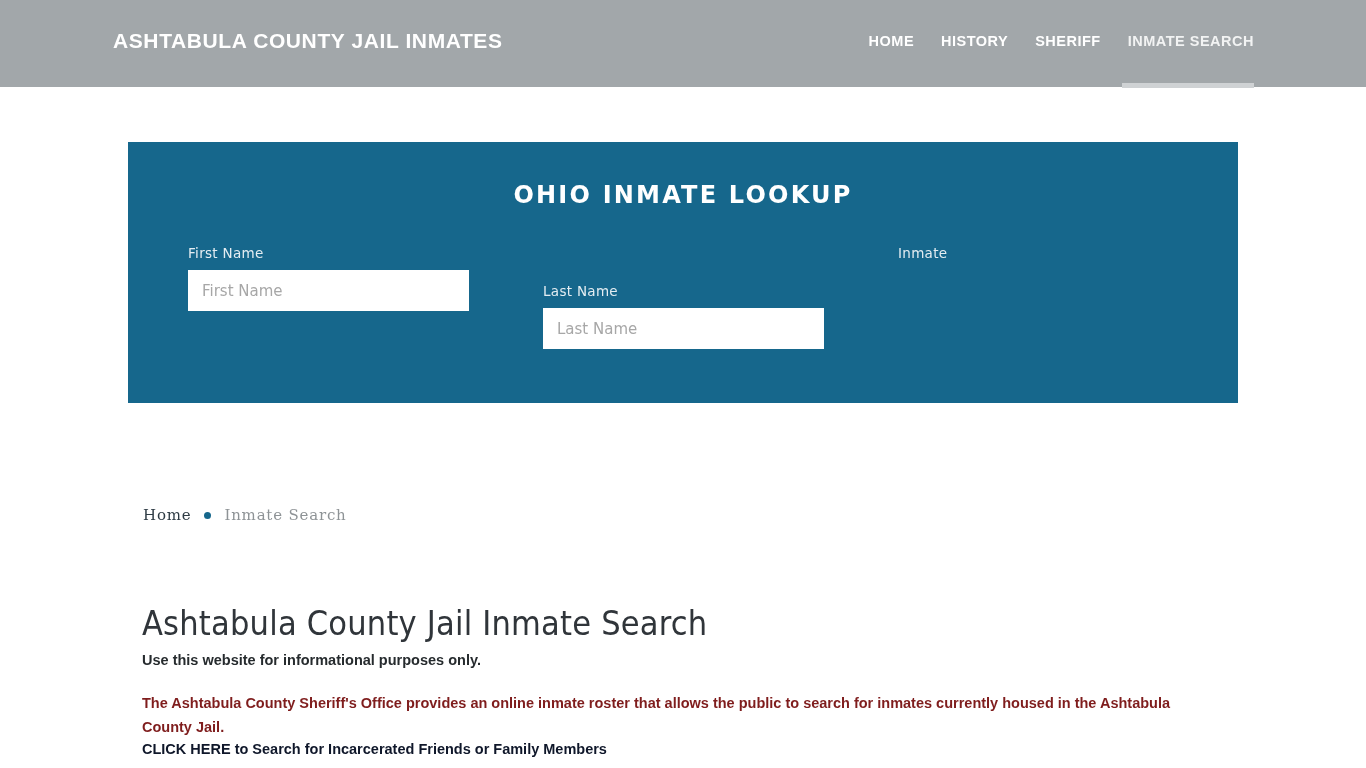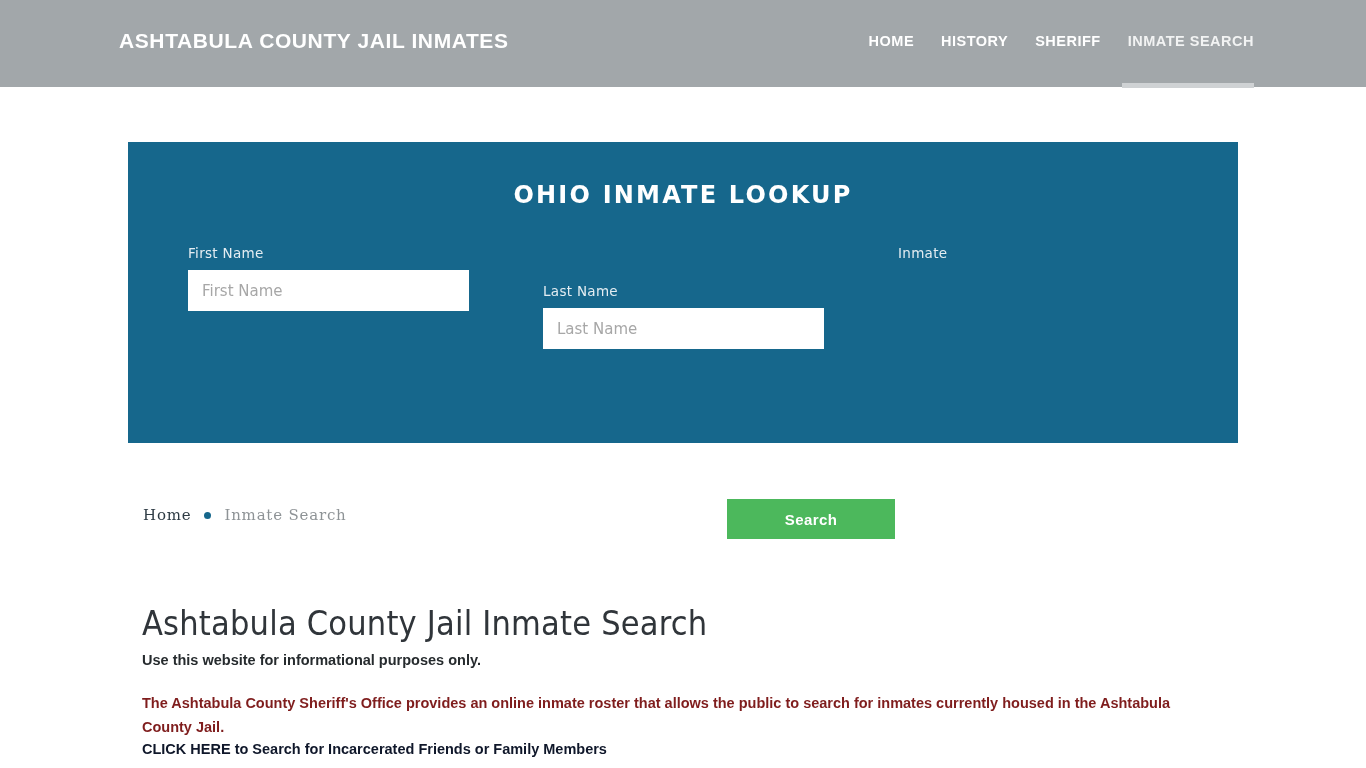--- a/index.html
+++ b/index.html
@@ -23,21 +23,20 @@
   .site-title {
     position: absolute;
     left: 113px;
     top: 29px;
     font-size: 21px;
     font-weight: bold;
     letter-spacing: 0.6px;
     color: #ffffff;
     font-family: "Liberation Sans", sans-serif;
     white-space: nowrap;
-    margin-left: 6px;
   }
   .main-nav {
     position: absolute;
     right: 112px;
     top: 33px;
     display: flex;
     align-items: flex-start;
     gap: 27px;
   }
   .nav-link {
@@ -58,21 +57,21 @@
     height: 5px;
     background: #cfd2d4;
   }
 
   
   .lookup-panel {
     position: absolute;
     left: 128px;
     top: 142px;
     width: 1110px;
-    height: 301px;
+    height: 261px;
     background: #16678c;
   }
   .panel-title {
     position: absolute;
     left: 0;
     top: 39px;
     width: 1110px;
     text-align: center;
     color: #ffffff;
     font-size: 24px;
@@ -217,21 +216,20 @@
 
   <div class="field field-last">
     <div class="field-label">Last Name</div>
     <input class="field-input" type="text" placeholder="Last Name" style="">
   </div>
 
   <div class="field field-state">
     <div class="field-label">Inmate</div>
   </div>
 
-  <button class="search-button">Search</button>
 </section>
 
 <div class="breadcrumb">
   <a class="crumb-home" href="#">Home</a>
   <span class="crumb-dot"></span>
   <span class="crumb-current">Inmate Search</span>
 </div>
 
 <h1 class="page-title">Ashtabula County Jail Inmate Search</h1>
 

